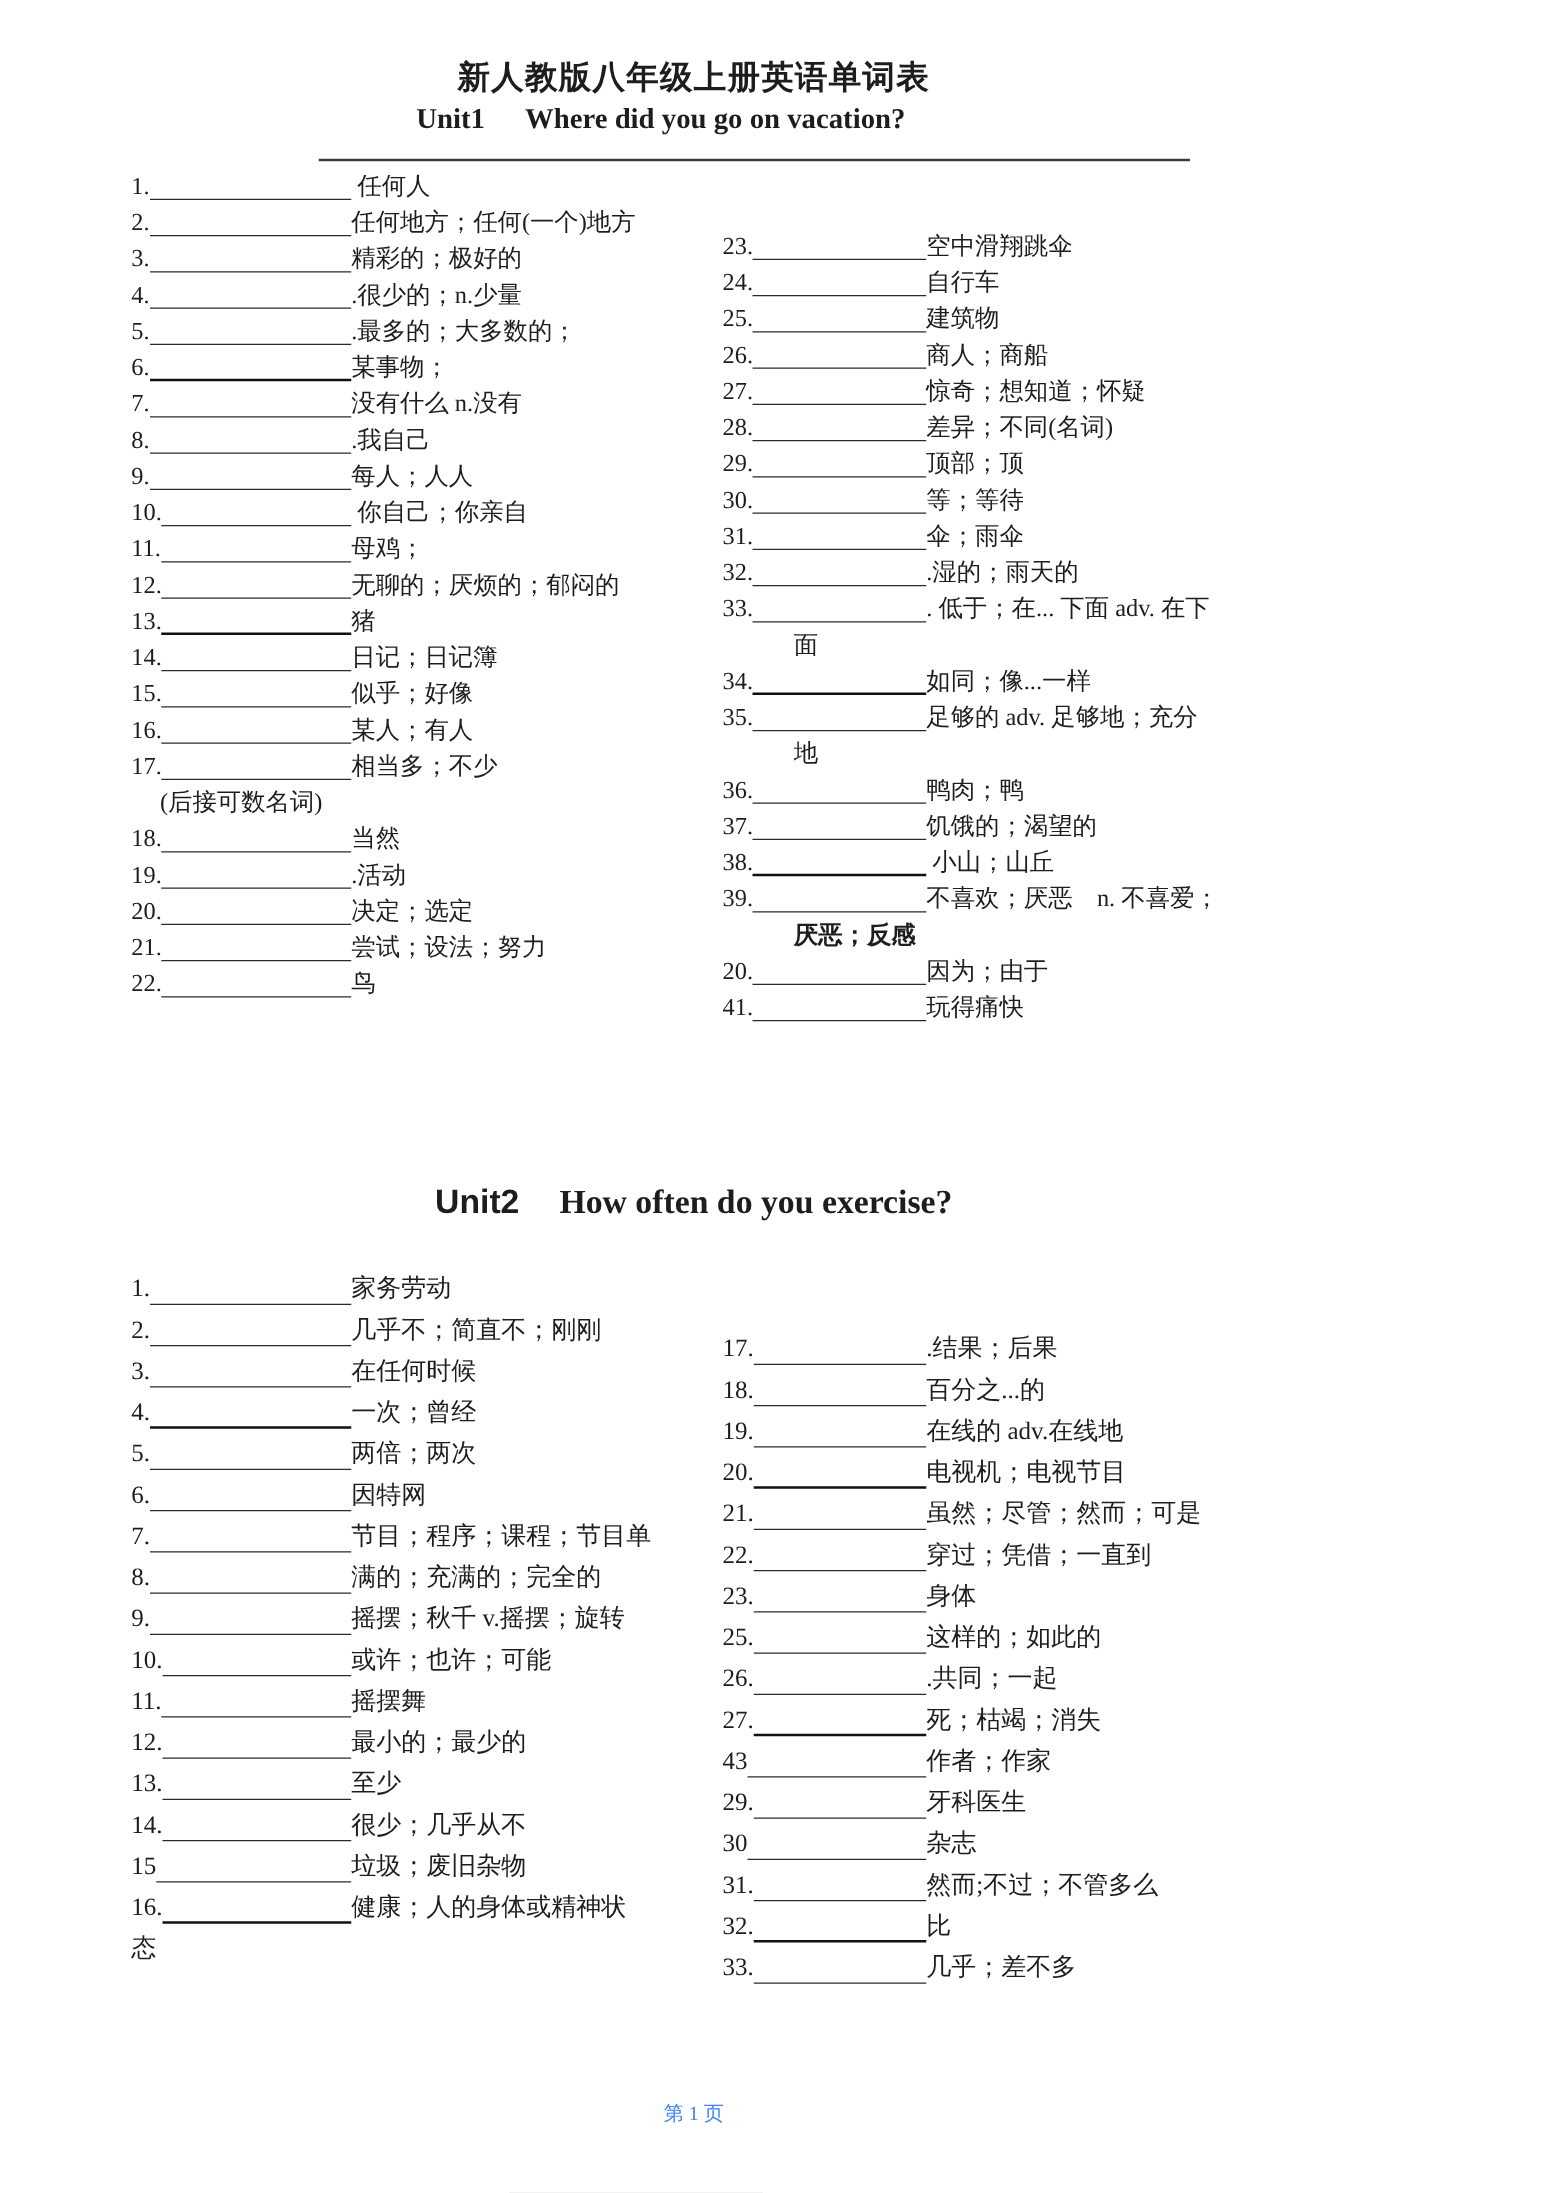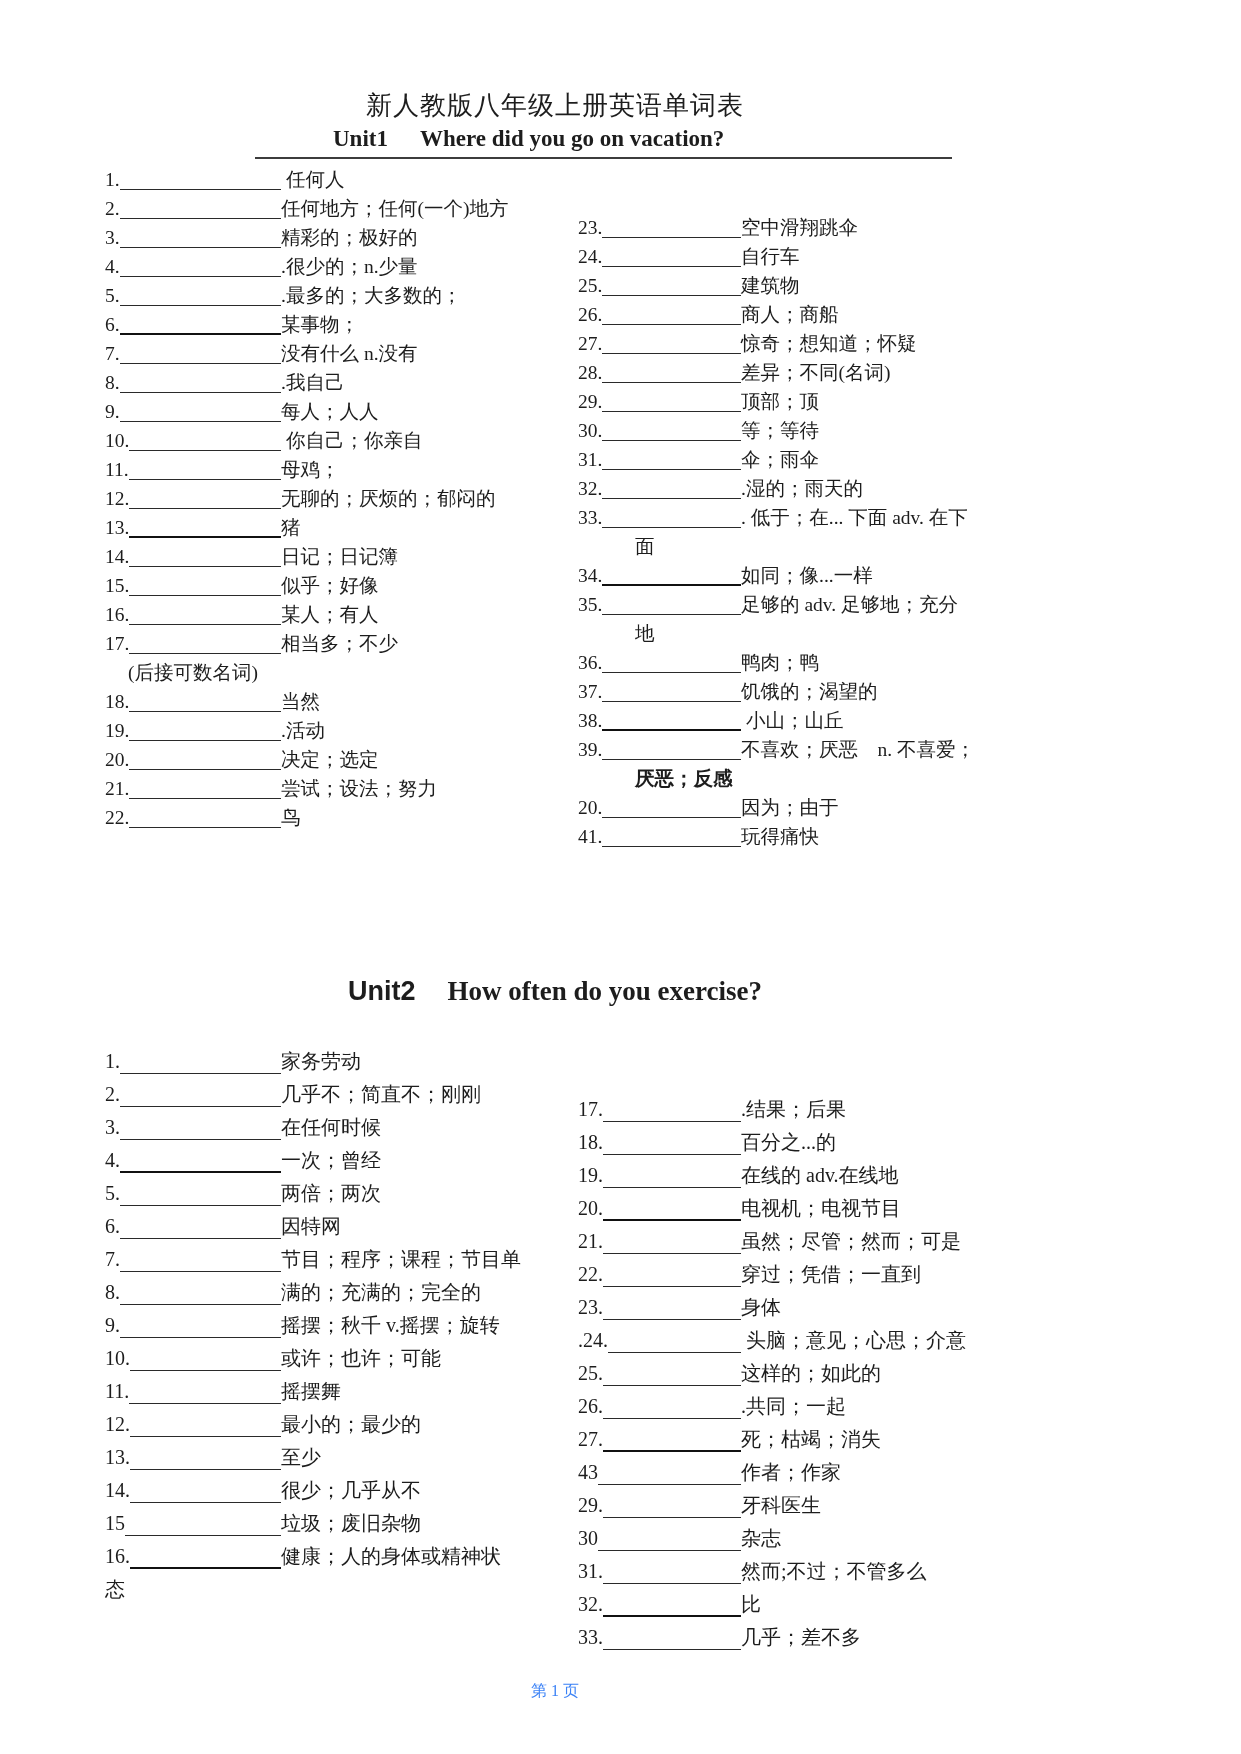--- a/index.html
+++ b/index.html
@@ -8,29 +8,29 @@
     width:1241px;height:1754px;
     background:#ffffff;
     color:#1d1d1d;
     font-family:"Liberation Serif", serif;
     margin:0 auto;
     overflow:hidden;
   }
   .content{padding-left:105px;}
   .center-area{width:900px;text-align:center;}
   .doc-title{
-    padding-top:88px;
+    padding-top:44px;
     font-family:"Liberation Sans", sans-serif;
-    font-size:26px;font-weight:normal;line-height:34px;
+    font-size:26px;font-weight:bold;line-height:34px;
     letter-spacing:1px;
   }
   .unit-head-1{
     margin-top:4px;margin-left:150px;width:619px;
     border-bottom:2px solid #3c3c3c;
-    text-align:left;padding:0 0 5px 78px;
+    text-align:left;padding:0 0 19px 78px;
     font-size:23px;font-weight:bold;line-height:26px;
   }
   .unit-head-2{
     margin-top:122px;
     font-size:27px;font-weight:bold;line-height:36px;
   }
   .unit-name-sans{font-family:"Liberation Sans", sans-serif;}
   .head-gap{display:inline-block;width:32px;}
   .cols{display:flex;margin-top:6px;}
   .unit1 .cols{font-size:19.5px;line-height:29px;}
@@ -337,24 +337,20 @@
               </span><span class="def">虽然；尽管；然而；可是</span></div>
             <div class="item"><span class="nb">
                 <span class="num">22.</span>
                 <span class="blank"></span>
               </span><span class="def">穿过；凭借；一直到</span></div>
             <div class="item"><span class="nb">
                 <span class="num">23.</span>
                 <span class="blank"></span>
               </span><span class="def">身体</span></div>
             <div class="item"><span class="nb">
-                <span class="num">.24.</span>
-                <span class="blank"></span>
-              </span><span class="def"> 头脑；意见；心思；介意</span></div>
-            <div class="item"><span class="nb">
                 <span class="num">25.</span>
                 <span class="blank"></span>
               </span><span class="def">这样的；如此的</span></div>
             <div class="item"><span class="nb">
                 <span class="num">26.</span>
                 <span class="blank"></span>
               </span><span class="def">.共同；一起</span></div>
             <div class="item"><span class="nb">
                 <span class="num">27.</span>
                 <span class="blank bold"></span>

